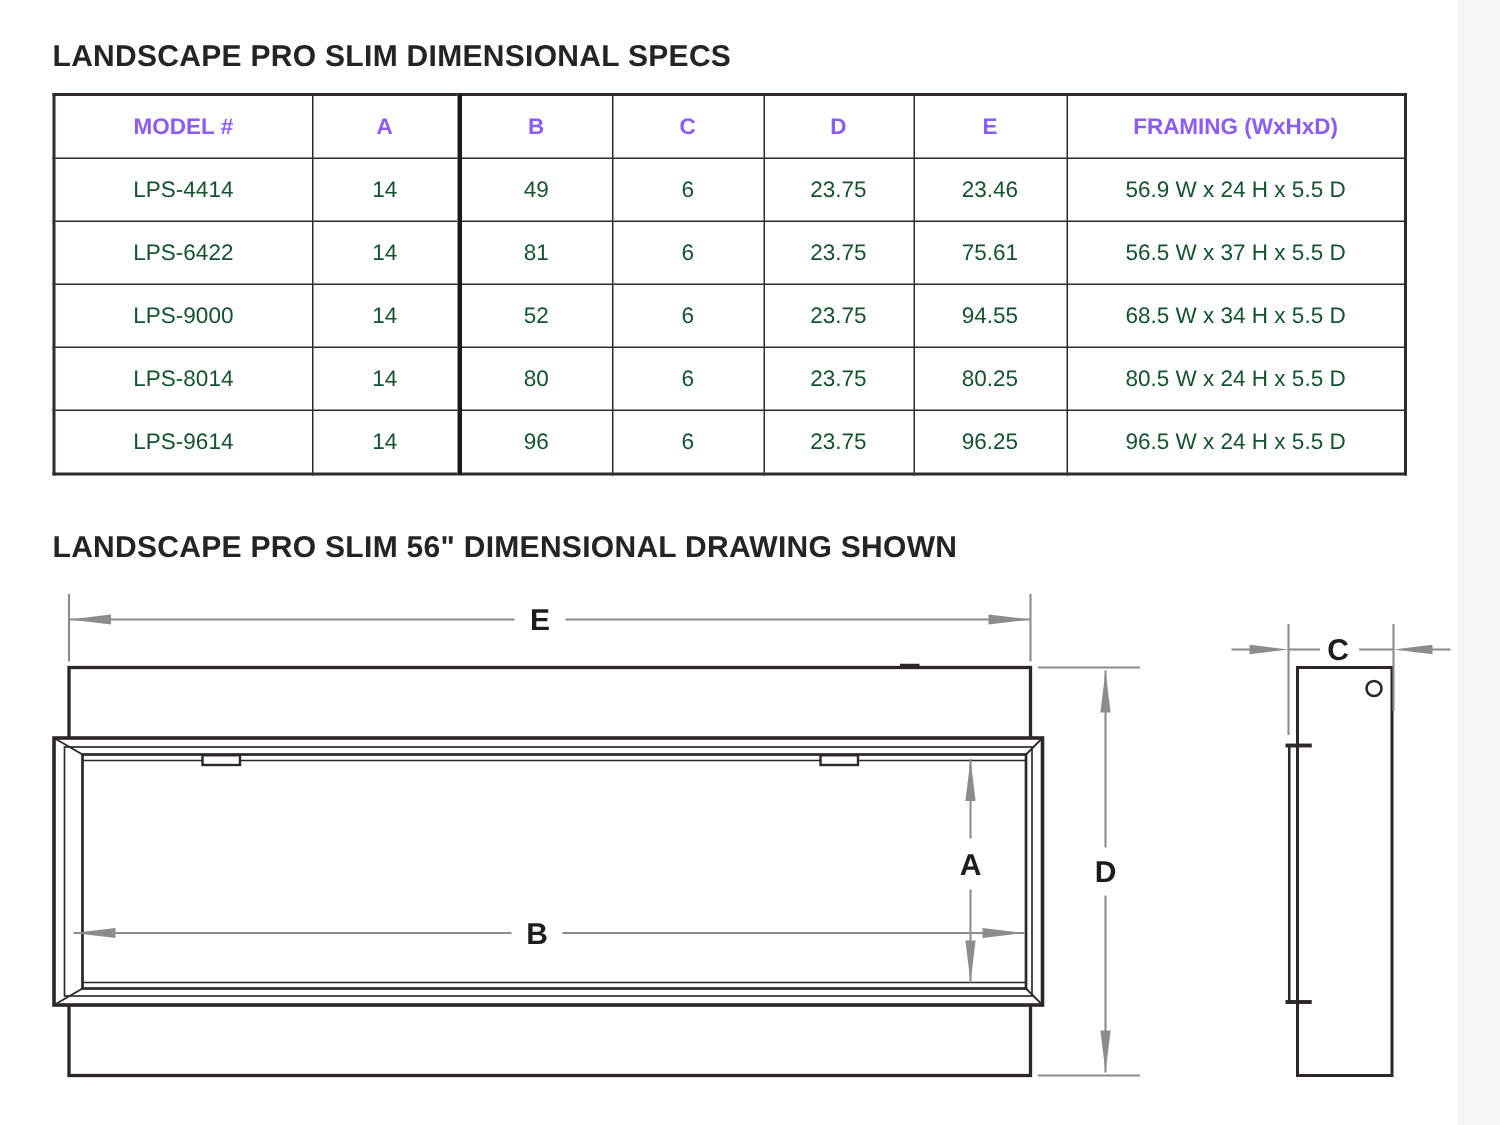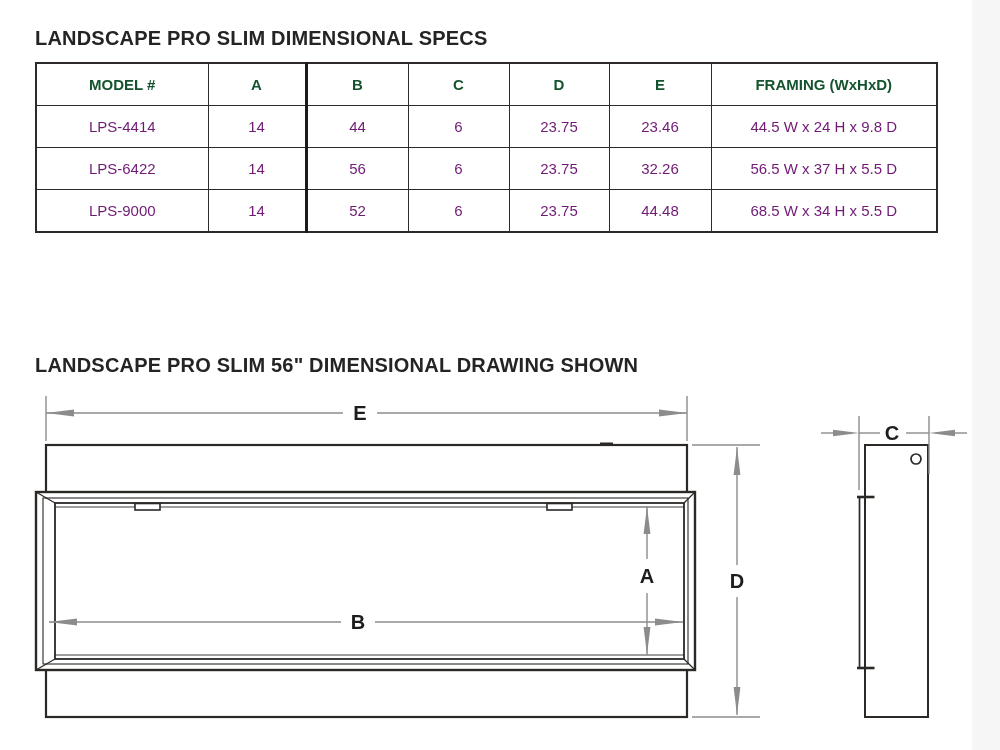--- a/index.html
+++ b/index.html
@@ -21,24 +21,24 @@
   }
   .title-specs{top:27px;}
   .title-drawing{top:354px;}
   table.spec{
     position:absolute;left:35px;top:62px;border-collapse:collapse;table-layout:fixed;
     background:#fff;
   }
   table.spec th,table.spec td{
     border:1.5px solid var(--border);
     text-align:center;vertical-align:middle;
-    font-size:15px;padding:0 4px;height:41px;color:#701a75;
+    font-size:15px;padding:0 4px;height:41px;color:#14532d;
     white-space:nowrap;overflow:hidden;
   }
-  table.spec th{font-weight:bold;color:#14532d;}
+  table.spec th{font-weight:bold;color:#8b5cf6;}
   table.spec{border:2.5px solid var(--border);}
   table.spec th:nth-child(2),table.spec td:nth-child(2){border-right:3px solid #1c1a1a;}
   svg.drawing{position:absolute;left:0;top:388px;}
   .ln{stroke:var(--ink);fill:none;}
   .fillink{fill:var(--ink);stroke:none;}
   .white{fill:#ffffff;}
   .dim{stroke:var(--dim);fill:none;stroke-width:1.4;}
   .dimfill{fill:var(--dim);stroke:none;}
   .lbl{
     font-family:"Liberation Sans",sans-serif;font-size:20px;font-weight:bold;
@@ -70,43 +70,61 @@
         <th>C</th>
         <th>D</th>
         <th>E</th>
         <th>FRAMING (WxHxD)</th>
       </tr>
     </thead>
     <tbody>
       <tr>
         <td>LPS-4414</td>
         <td>14</td>
-        <td>44</td>
+        <td>49</td>
         <td>6</td>
         <td>23.75</td>
         <td>23.46</td>
-        <td>44.5 W x 24 H x 9.8 D</td>
+        <td>56.9 W x 24 H x 5.5 D</td>
       </tr>
       <tr>
         <td>LPS-6422</td>
         <td>14</td>
-        <td>56</td>
-        <td>6</td>
-        <td>23.75</td>
-        <td>32.26</td>
+        <td>81</td>
+        <td>6</td>
+        <td>23.75</td>
+        <td>75.61</td>
         <td>56.5 W x 37 H x 5.5 D</td>
       </tr>
       <tr>
         <td>LPS-9000</td>
         <td>14</td>
         <td>52</td>
         <td>6</td>
         <td>23.75</td>
-        <td>44.48</td>
+        <td>94.55</td>
         <td>68.5 W x 34 H x 5.5 D</td>
+      </tr>
+      <tr>
+        <td>LPS-8014</td>
+        <td>14</td>
+        <td>80</td>
+        <td>6</td>
+        <td>23.75</td>
+        <td>80.25</td>
+        <td>80.5 W x 24 H x 5.5 D</td>
+      </tr>
+      <tr>
+        <td>LPS-9614</td>
+        <td>14</td>
+        <td>96</td>
+        <td>6</td>
+        <td>23.75</td>
+        <td>96.25</td>
+        <td>96.5 W x 24 H x 5.5 D</td>
       </tr>
     </tbody>
   </table>
 
   <h2 class="title title-drawing">LANDSCAPE PRO SLIM 56" DIMENSIONAL DRAWING SHOWN</h2>
 
   <svg class="drawing" width="1000" height="362" viewBox="0 0 1000 362">
 
     <g>
 

